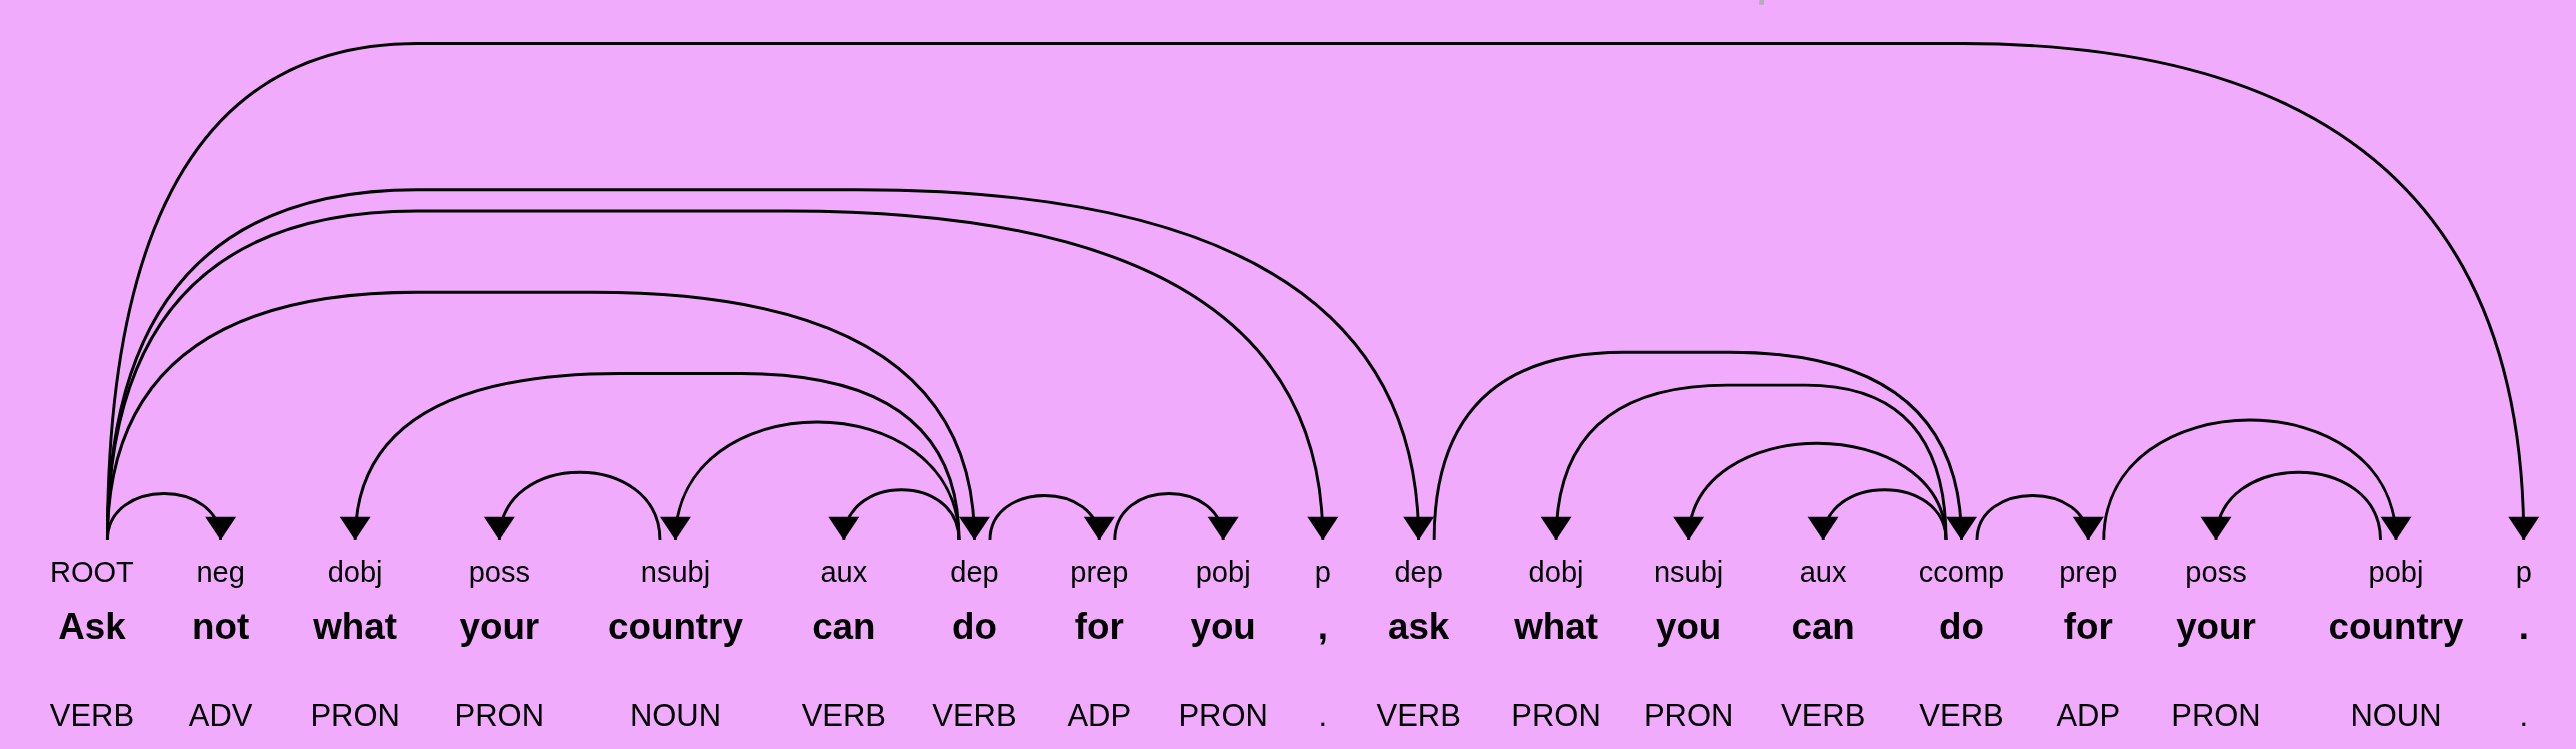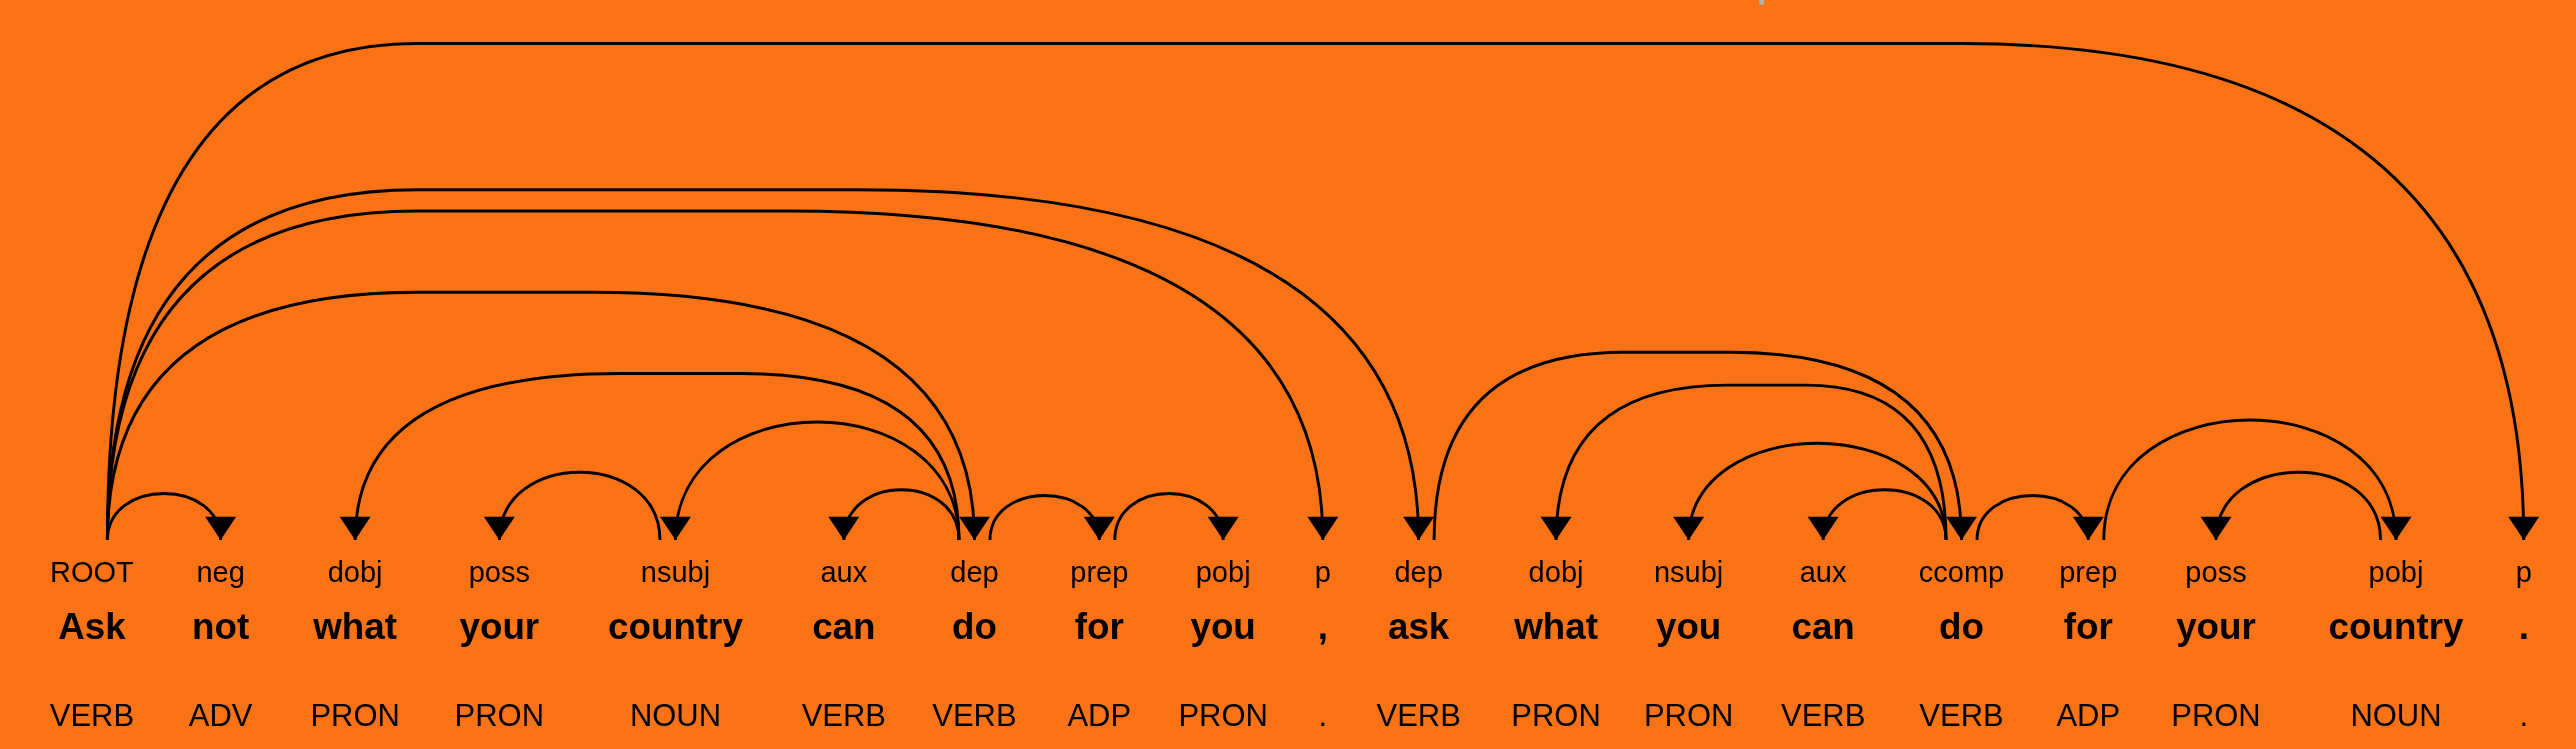--- a/index.html
+++ b/index.html
@@ -5,21 +5,21 @@
 <style>
   html, body {
     margin: 0;
     padding: 0;
     background: #ffffff;
   }
   .parse-figure {
     position: relative;
     width: 2576px;
     height: 750px;
-    background: #f97316;
+    background: #f0abfc;
     overflow: hidden;
     font-family: "Liberation Sans", sans-serif;
   }
   svg text {
     font-family: "Liberation Sans", sans-serif;
     fill: #000000;
   }
   svg .rel-label  { font-size: 30px; }
   svg .word-label { font-size: 38px; font-weight: bold; }
   svg .pos-label  { font-size: 32px; }

